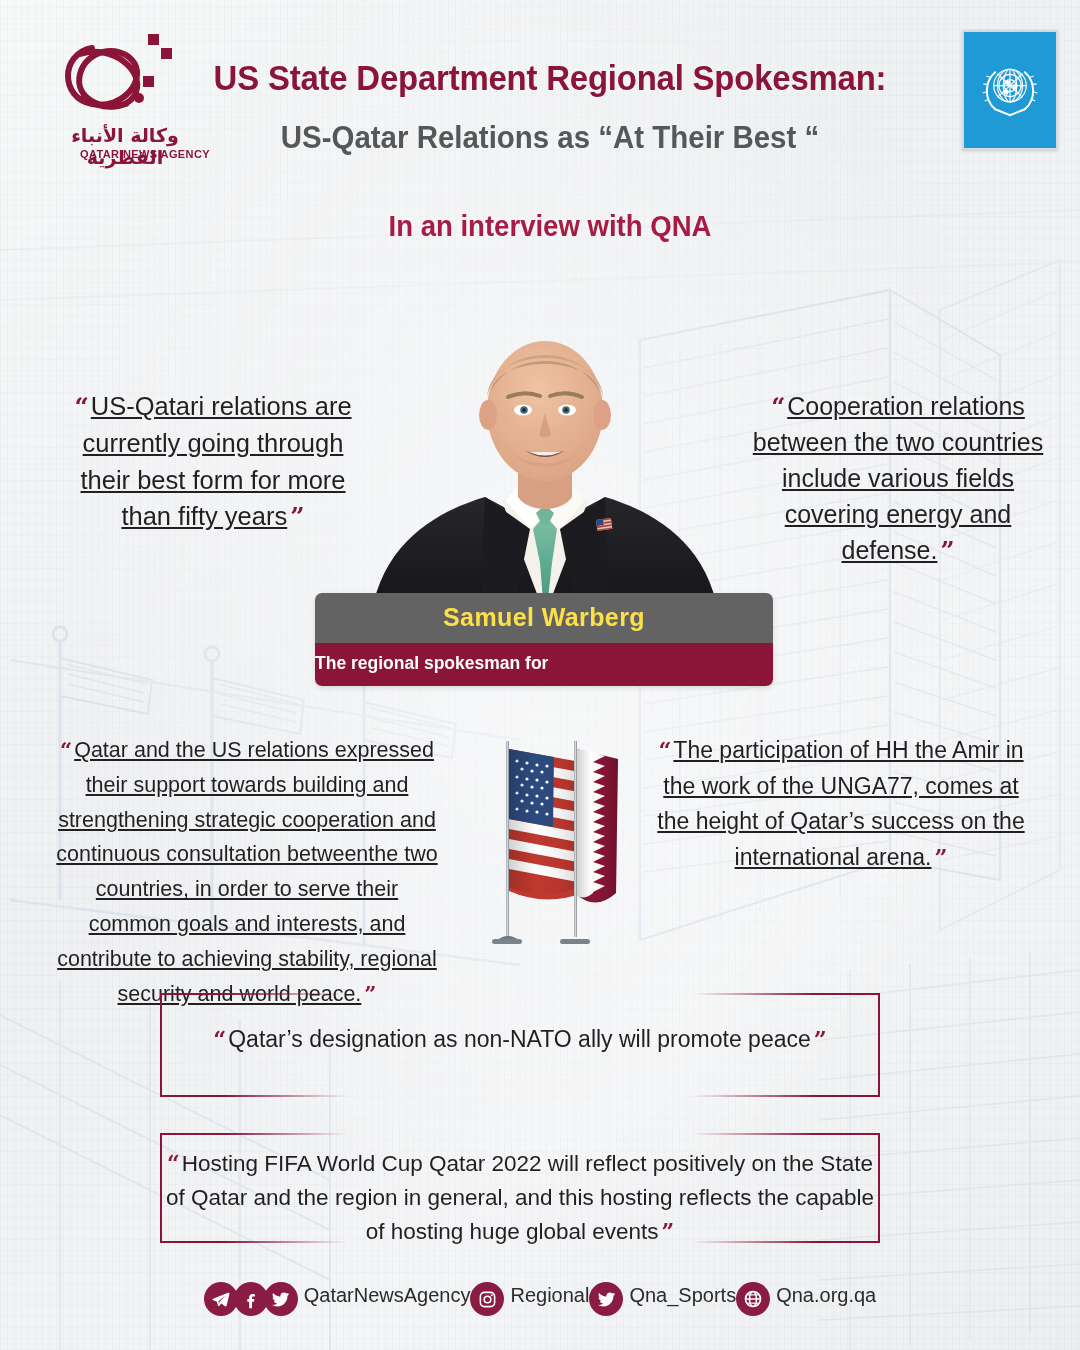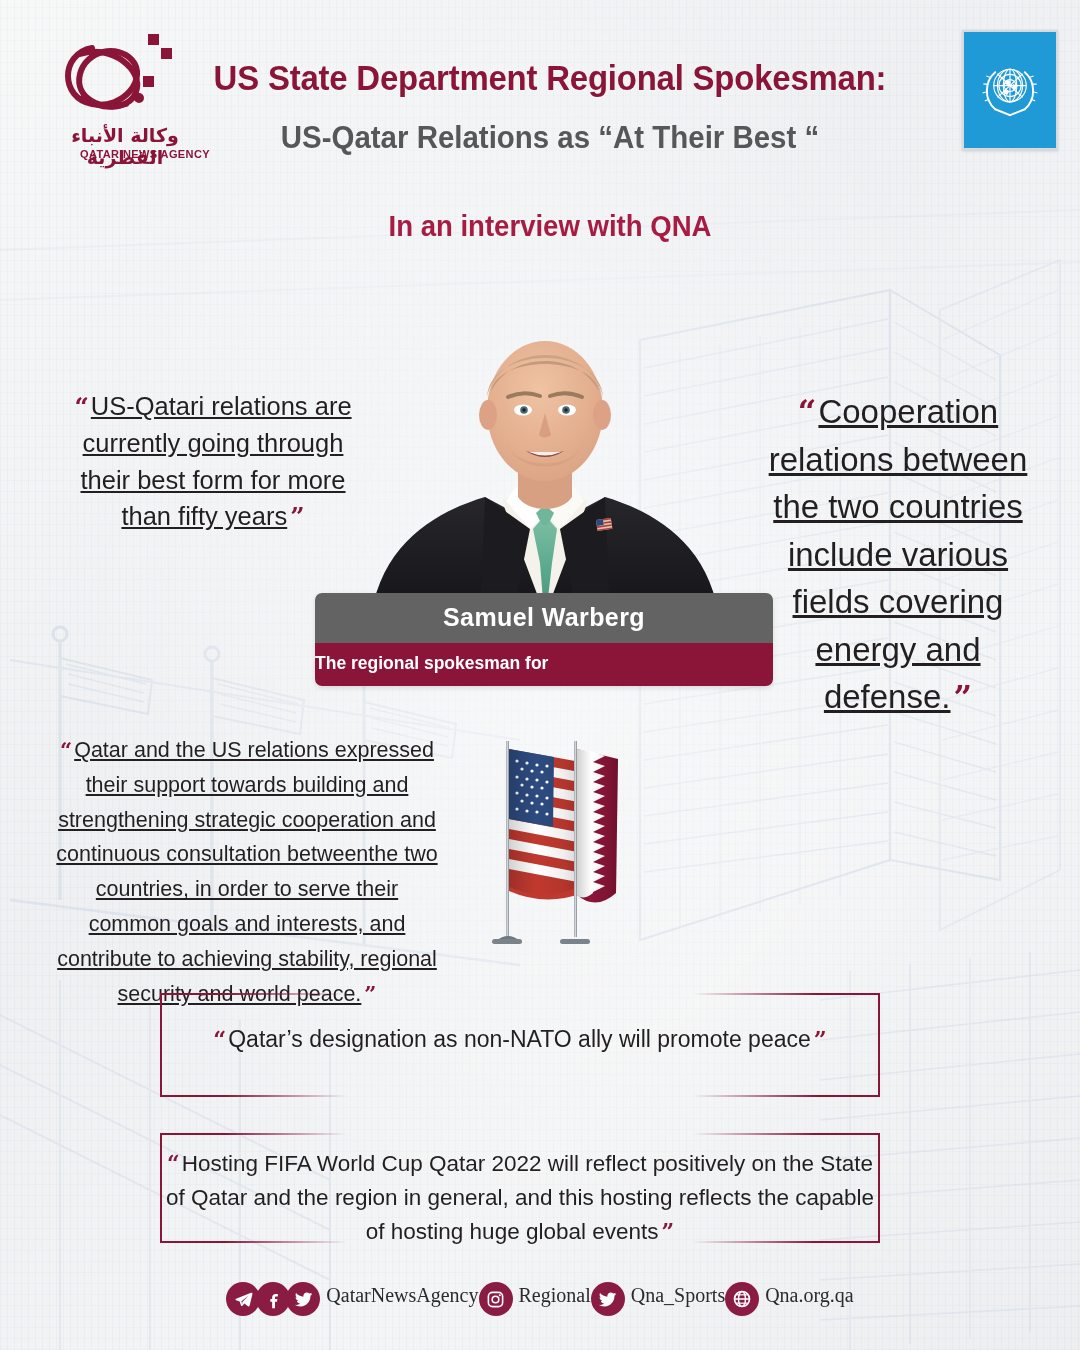--- a/index.html
+++ b/index.html
@@ -80,21 +80,21 @@
   .portrait { position:absolute; left:330px; top:315px; width:430px; height:310px; }
   .portrait svg { display:block; }
 
   
   .nameplate {
     position:absolute; left:315px; top:593px; width:458px;
     border-radius: 7px; overflow:hidden;
     box-shadow: 0 2px 5px rgba(0,0,0,.12);
   }
   .np-name {
-    background:#636363; color:#ffffff; text-align:center;
+    background:#636363; color:#fde047; text-align:center;
     font-size:25px; font-weight:bold; padding:10px 0 11px;
     font-family:"Liberation Sans Narrow","Liberation Sans",sans-serif;
     letter-spacing:.4px;
   }
   .np-role {
     background:#8a1538; color:#ffffff; text-align:left;
     font-size:17.5px; font-weight:bold; padding:9px 0 11px; line-height:1.3;
     font-family:"Liberation Sans Narrow","Liberation Sans",sans-serif;
   }
 
@@ -103,21 +103,21 @@
   .quote .qtext {
     font-family:"Liberation Sans Narrow","Liberation Sans",sans-serif;
     font-weight:400;
     text-decoration:underline;
   }
   .qm { color:#8a1538; font-weight:bold; font-family:"DejaVu Serif", serif; }
   .qm-open { font-size: .98em; margin-right:2px; }
   .qm-close { font-size: .98em; margin-left:3px; }
 
   .q-top-left  { left:58px;  top:388px; width:310px; font-size:25.5px; line-height:1.44; }
-  .q-top-right { left:748px; top:388px; width:300px; font-size:33px; line-height:1.44; }
+  .q-top-right { left:748px; top:388px; width:300px; font-size:25px; line-height:1.44; }
   .q-mid-left  { left:52px;  top:733px; width:390px; font-size:21.5px; line-height:1.62; }
   .q-mid-right { left:645px; top:733px; width:392px; font-size:23px;   line-height:1.55; }
 
   
   .bracket-box { position:absolute; }
   .bracket-box .edge { position:absolute; pointer-events:none; }
   .edge-top, .edge-bottom {
     left:0; width:100%; height:2px;
     background: linear-gradient(90deg,#8a1538 0%, #8a1538 9%, rgba(138,21,56,0) 26%,
                 rgba(138,21,56,0) 74%, #8a1538 91%, #8a1538 100%);
@@ -145,21 +145,21 @@
   }
   .fgroup { display:flex; align-items:center; }
   .sicon {
     width:34px; height:34px; border-radius:50%; background:#8a1c44;
     display:flex; align-items:center; justify-content:center;
     margin-right:-4px; position:relative;
   }
   .sicon:last-of-type { margin-right:0; }
   .fhandle {
     color:#2b2b2b; font-size:20px; margin:0 26px 8px 10px;
-    font-family:Liberation Serif, serif;
+    font-family:Liberation Sans, sans-serif;
   }
   .fhandle:last-child { margin-right:0; }
 </style>
 </head>
 <body>
 
 <div class="poster">
 
   <svg class="bg-art" width="1080" height="1350" viewBox="0 0 1080 1350" aria-hidden="true">
     <defs>
@@ -437,20 +437,23 @@
   </div>
 
   <div class="quote q-top-right">
     <span class="qm qm-open">“</span><span class="qtext">Cooperation relations between the two countries include various fields covering energy and defense.</span><span class="qm qm-close">”</span>
   </div>
 
   <div class="quote q-mid-left">
     <span class="qm qm-open">“</span><span class="qtext">Qatar and the US relations expressed their support towards building and strengthening strategic cooperation and continuous consultation betweenthe two countries, in order to serve their common goals and interests, and contribute to achieving stability, regional security and world peace.</span><span class="qm qm-close">”</span>
   </div>
 
+  <div class="quote q-mid-right">
+    <span class="qm qm-open">“</span><span class="qtext">The participation of HH the Amir in the work of the UNGA77, comes at the height of Qatar’s success on the international arena.</span><span class="qm qm-close">”</span>
+  </div>
 
   <div class="flags">
     <svg width="160" height="220" viewBox="0 0 160 220" aria-hidden="true">
       <defs>
         <linearGradient id="poleG" x1="0" y1="0" x2="1" y2="0">
           <stop offset="0" stop-color="#8d959c"></stop>
             <stop offset=".4" stop-color="#e2e6ea"></stop>
           <stop offset="1" stop-color="#7b838a"></stop>
         </linearGradient>
         <linearGradient id="shadeL" x1="0" y1="0" x2="1" y2="0">

